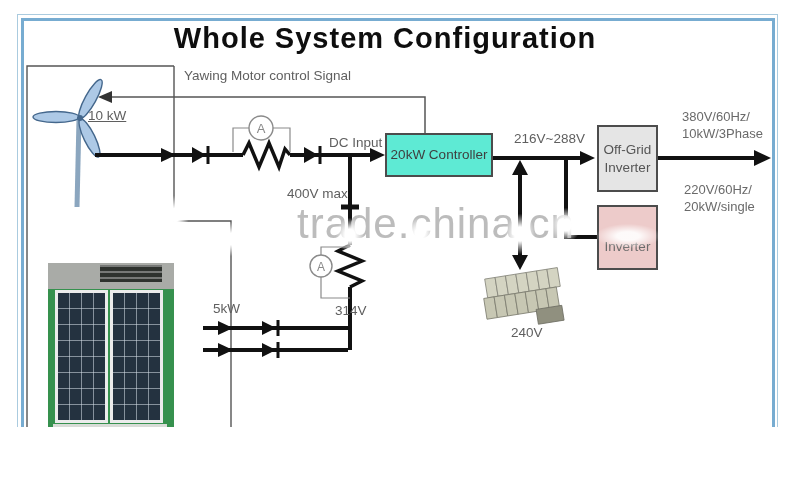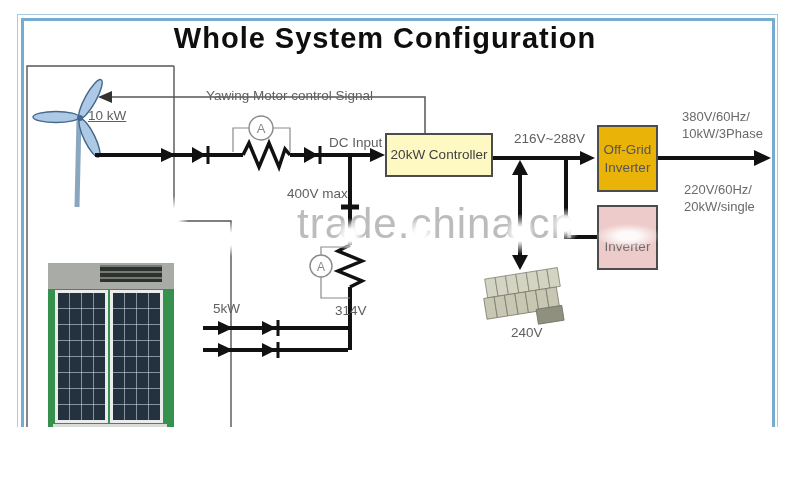--- a/index.html
+++ b/index.html
@@ -11,22 +11,22 @@
   .frame-inner{left:21px;top:18px;width:754px;height:439px;border:3px solid #77acd1;box-sizing:border-box;}
   
   .title{left:150px;top:22px;width:470px;text-align:center;font-size:29px;font-weight:bold;
          color:#0e0e0e;letter-spacing:1px;white-space:nowrap;}
   
   .lbl{color:#5f5f5f;font-size:13.5px;white-space:nowrap;z-index:40;}
   .lbl2{color:#6a6a6a;font-size:13px;line-height:17px;white-space:nowrap;z-index:40;}
   
   .box{box-sizing:border-box;border:2px solid #4c4c4c;display:flex;flex-direction:column;
        align-items:center;justify-content:center;z-index:10;color:#3f3f3f;font-size:13.5px;line-height:18px;}
-  .box-controller{left:385px;top:133px;width:108px;height:44px;background:#fef9c3;}
-  .box-inverter1{left:597px;top:125px;width:61px;height:67px;background:#eab308;color:#555;}
+  .box-controller{left:385px;top:133px;width:108px;height:44px;background:#5eead4;}
+  .box-inverter1{left:597px;top:125px;width:61px;height:67px;background:#e5e5e5;color:#555;}
   .box-inverter2{left:597px;top:205px;width:61px;height:65px;background:#edcbca;color:#6a6a6a;
                  justify-content:flex-end;padding-bottom:12px;}
   
   .photo{left:48px;top:263px;width:126px;height:169px;
          background:linear-gradient(#a9aba7 0 26px,#36914e 26px 100%);z-index:5;}
   .rack{left:52px;top:2px;width:62px;height:17px;background:#2e322e;
         background-image:repeating-linear-gradient(to bottom,rgba(190,190,190,.5) 0 2px,transparent 2px 6px);}
   .panel{top:27px;width:53px;height:133px;box-sizing:border-box;border:3px solid #ececec;background:#243240;
          background-image:
            repeating-linear-gradient(to right,transparent 0 11px,rgba(215,224,233,.55) 11px 12px),
@@ -161,21 +161,21 @@
 
   <div class="abs wm">trade.china.cn</div>
   <div class="abs blob" style="left:161px;top:196px;width:28px;height:38px;"></div>
   <div class="abs blob" style="left:218px;top:222px;width:28px;height:34px;"></div>
   <div class="abs blob" style="left:336px;top:218px;width:28px;height:34px;"></div>
   <div class="abs blob" style="left:406px;top:218px;width:28px;height:30px;"></div>
   <div class="abs blob" style="left:505px;top:214px;width:30px;height:40px;"></div>
   <div class="abs blob" style="left:551px;top:208px;width:30px;height:34px;"></div>
   <div class="abs blob" style="left:596px;top:224px;width:64px;height:24px;opacity:.9;"></div>
 
-  <div class="abs lbl" style="left:184px;top:88px;margin-left:22px;">Yawing Motor control Signal</div>
+  <div class="abs lbl" style="left:184px;top:68px;">Yawing Motor control Signal</div>
   <div class="abs lbl" style="left:88px;top:108px;text-decoration:underline;">10 kW</div>
   <div class="abs lbl" style="left:329px;top:135px;">DC Input</div>
   <div class="abs lbl" style="left:287px;top:169px;margin-top:17px;">400V max</div>
   <div class="abs lbl" style="left:514px;top:131px;">216V~288V</div>
   <div class="abs lbl2" style="left:682px;top:108px;">
     <div>380V/60Hz/</div>
     <div>10kW/3Phase</div>
   </div>
   <div class="abs lbl2" style="left:684px;top:181px;">
     <div>220V/60Hz/</div>

